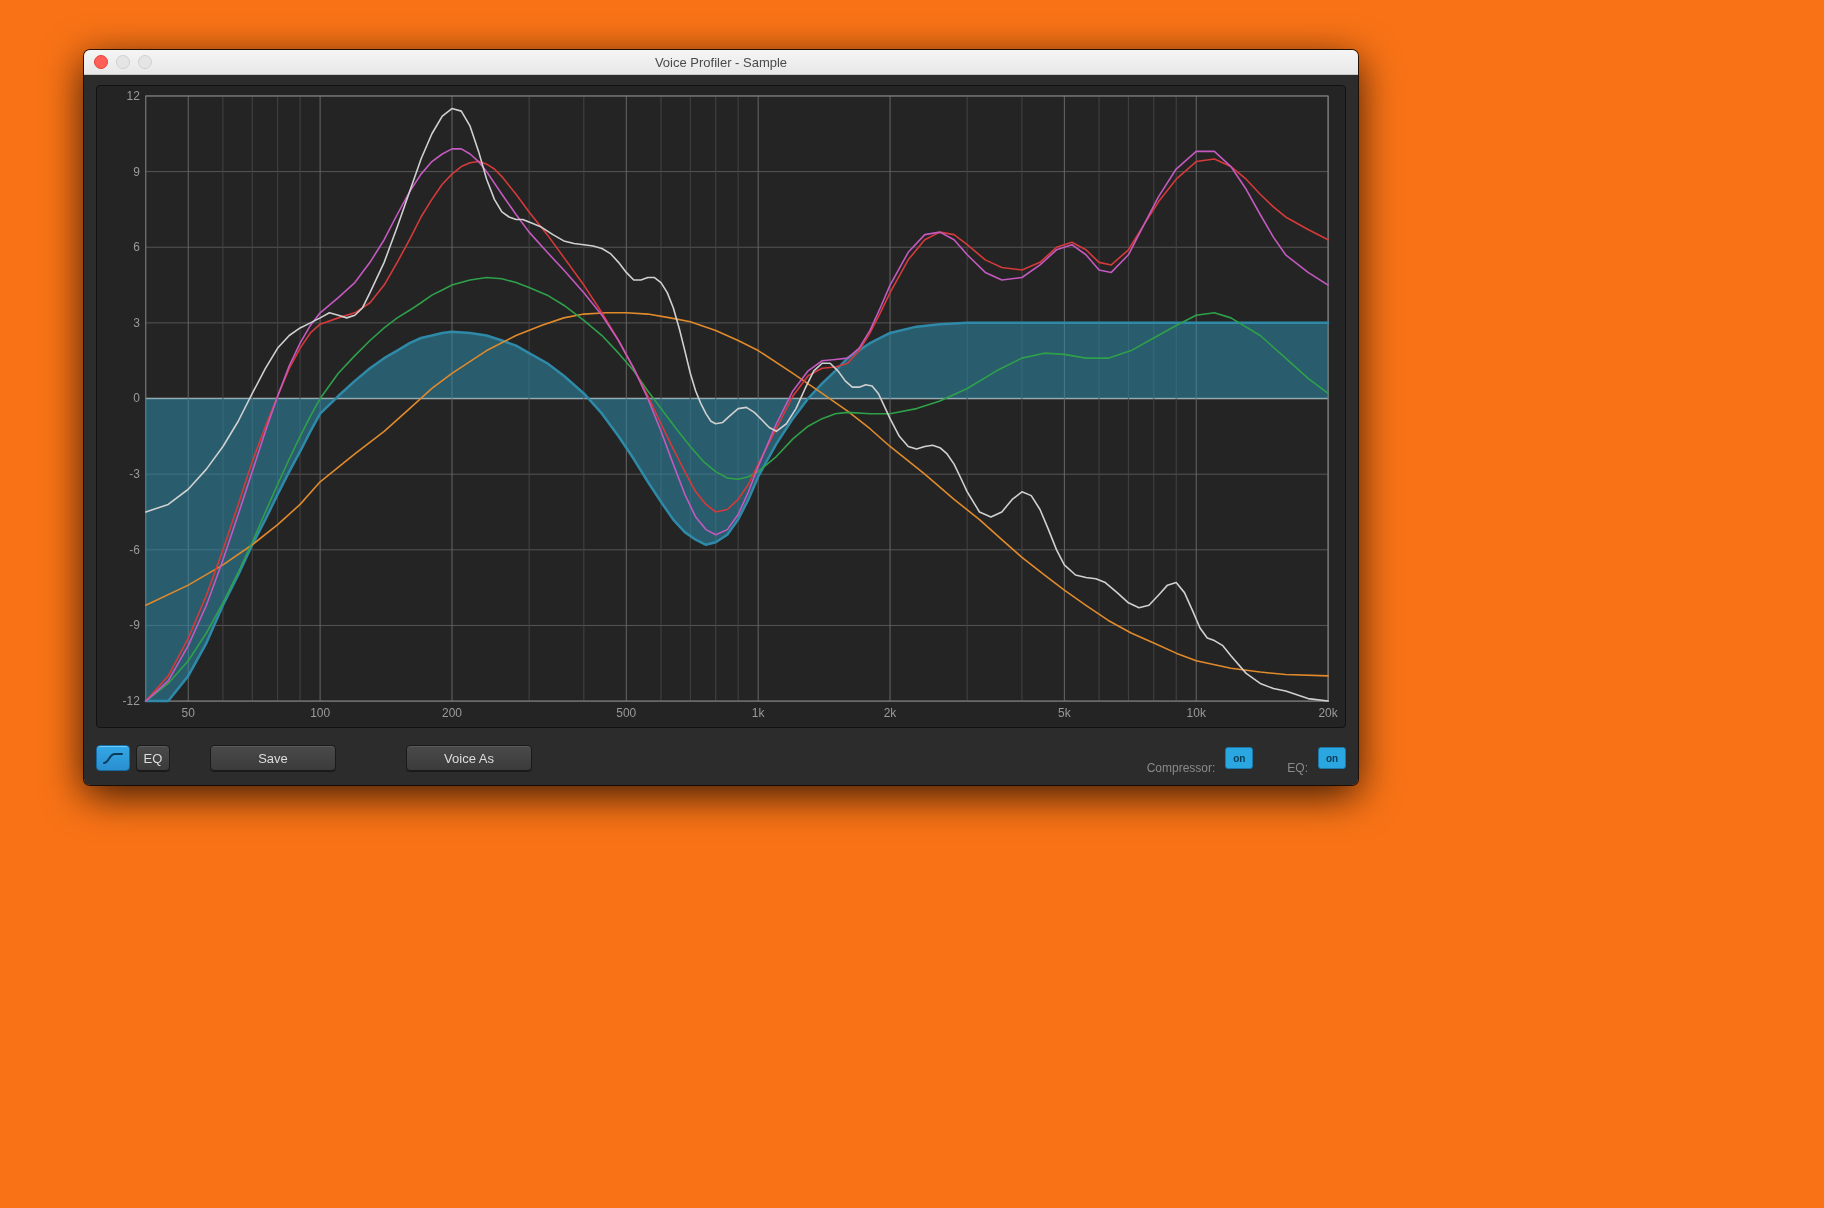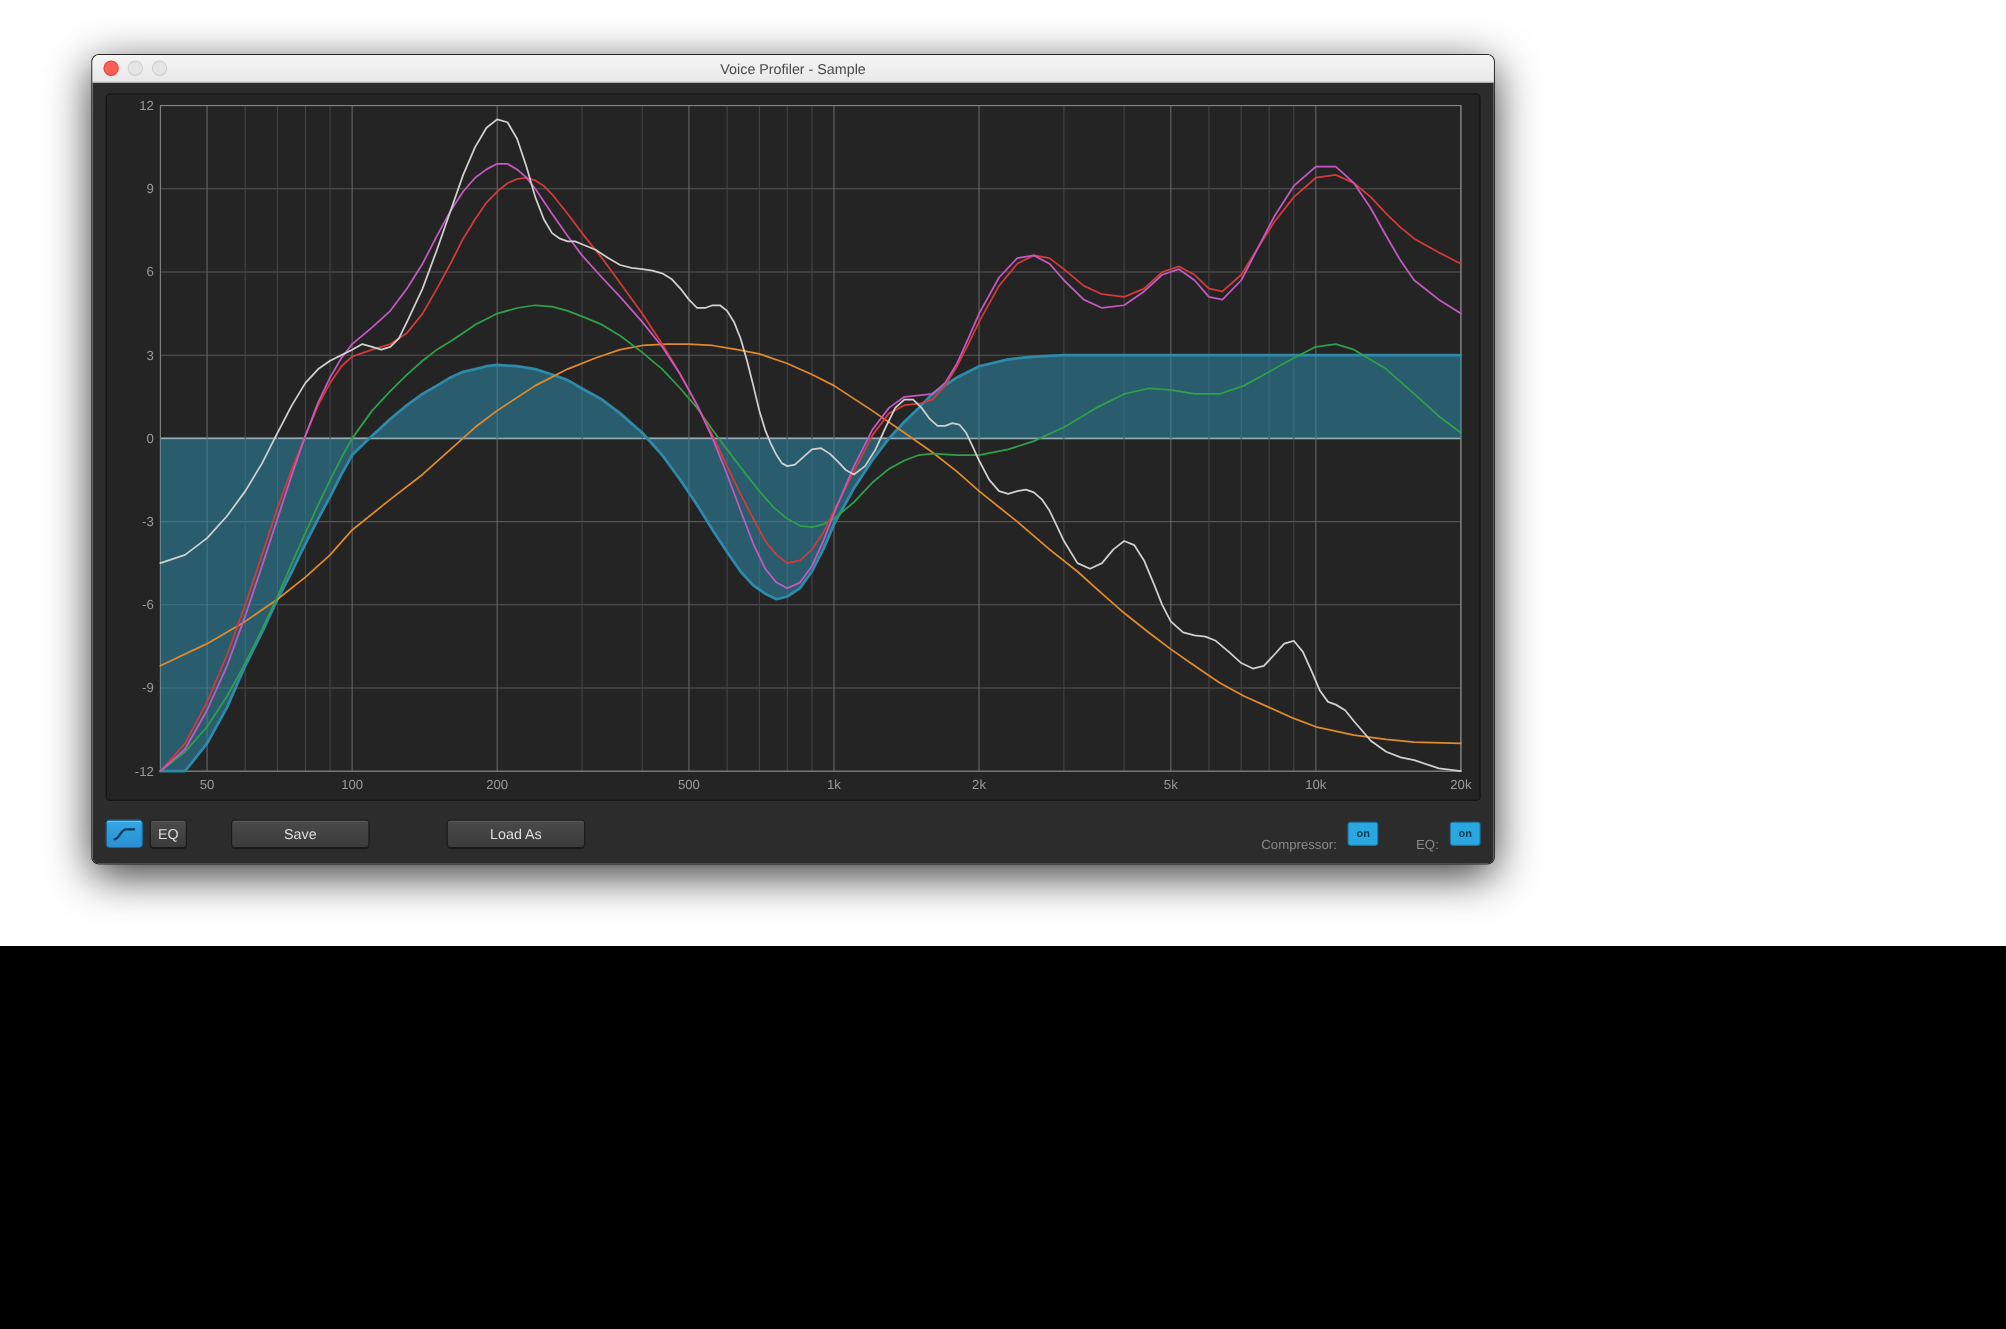--- a/index.html
+++ b/index.html
@@ -7,22 +7,22 @@
     padding: 0;
     background: #000;
     width: 1824px;
     height: 1208px;
     overflow: hidden;
     font-family: -apple-system, "Helvetica Neue", Arial, sans-serif;
   }
   .stage {
     position: relative;
     width: 1824px;
-    height: 860px;
-    background: #ffffff;
+    height: 1208px;
+    background: #f97316;
   }
   .window {
     position: absolute;
     left: 84px;
     top: 50px;
     width: 1274px;
     height: 735px;
     border-radius: 6px;
     overflow: hidden;
     box-shadow: 0 10px 40px rgba(0,0,0,0.8), 0 0 0 1px rgba(0,0,0,0.8);
@@ -215,21 +215,21 @@
       <div class="toolbar">
         <button class="btn sq icon-active">
           <svg width="20" height="14" viewBox="0 0 20 14">
             <path d="M1 12 C 6 12, 6 3, 12 3 L 19 3" stroke="#083a5a" stroke-width="2" fill="none" stroke-linecap="round"></path>
           </svg>
         </button>
         <button class="btn sq">EQ</button>
         <span style="width:28px"></span>
         <button class="btn wide">Save</button>
         <span style="width:58px"></span>
-        <button class="btn wide">Load As</button>
+        <button class="btn wide">Voice As</button>
         <div class="spacer"></div>
         <span class="status-label">Compressor:</span>
         <span class="toggle">on</span>
         <span class="status-label" style="margin-left:28px">EQ:</span>
         <span class="toggle">on</span>
       </div>
     </div>
   </div>
 </div>
 

